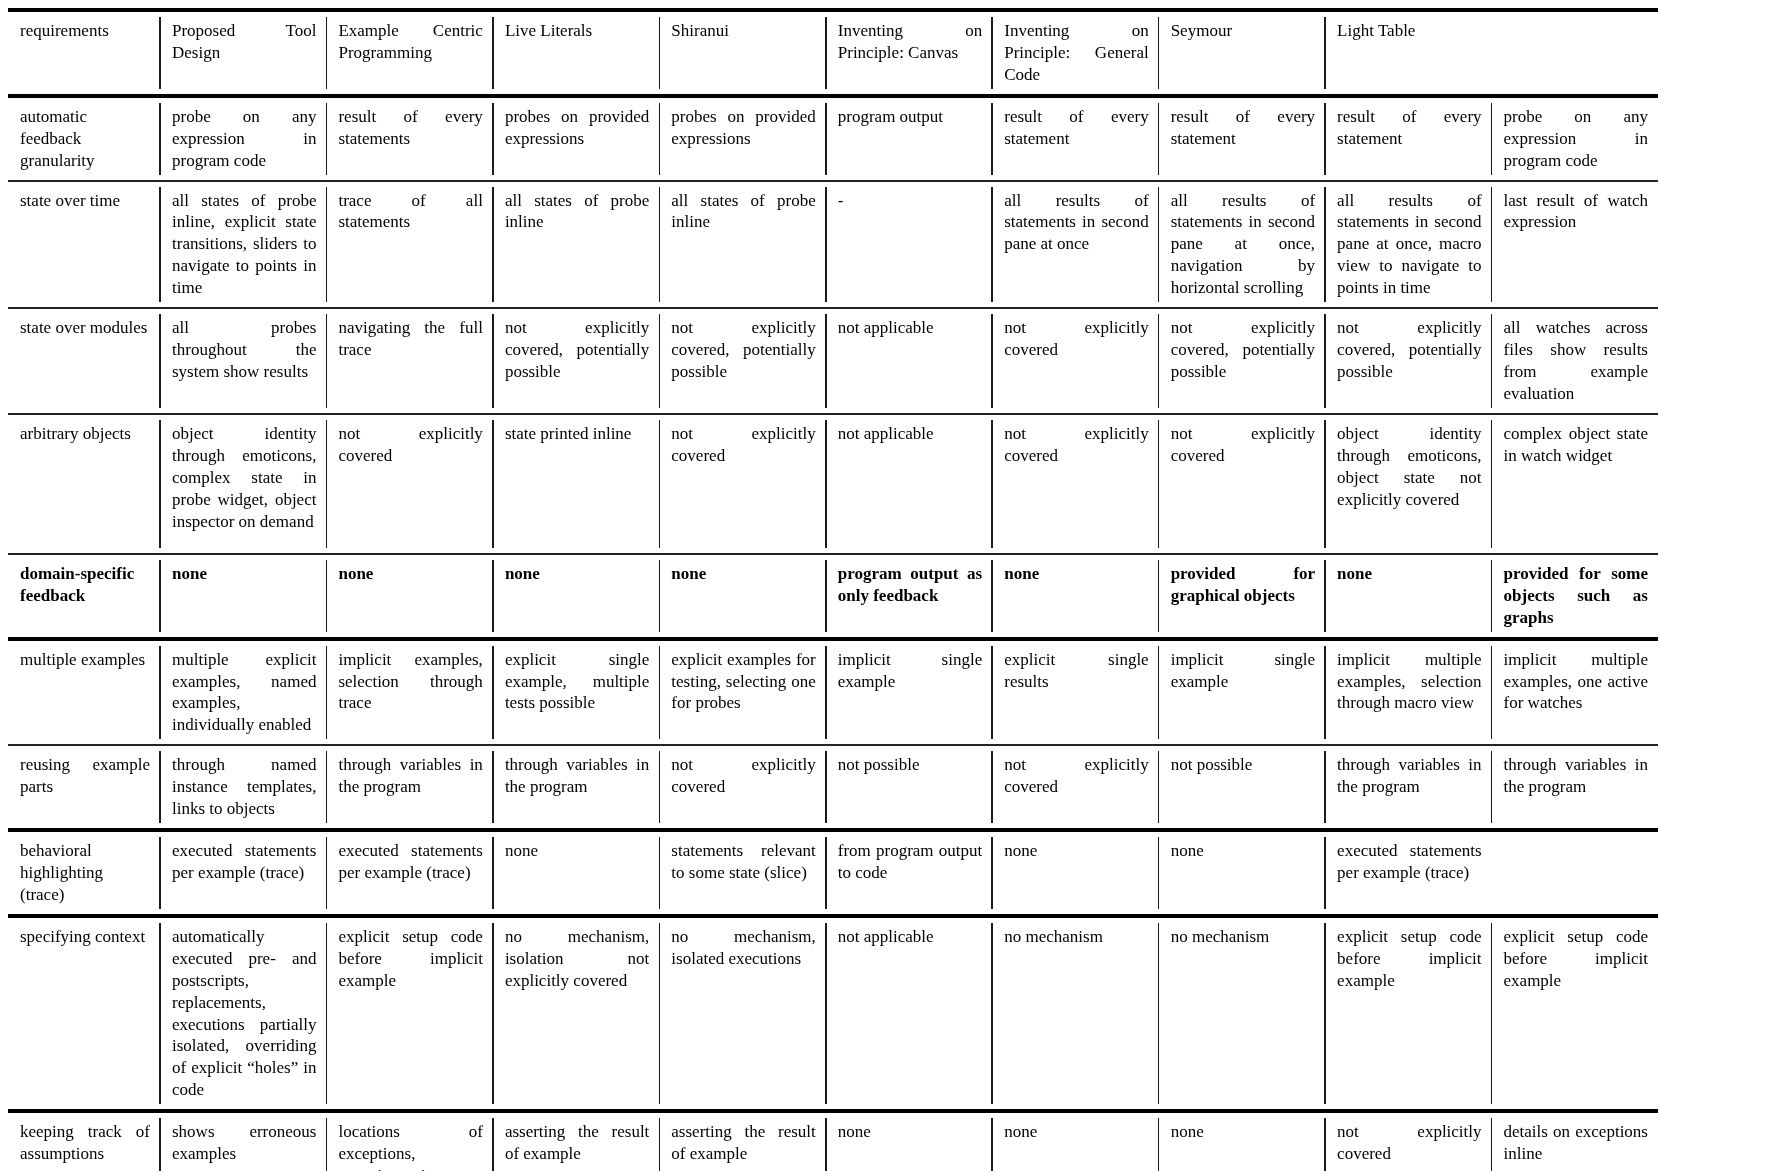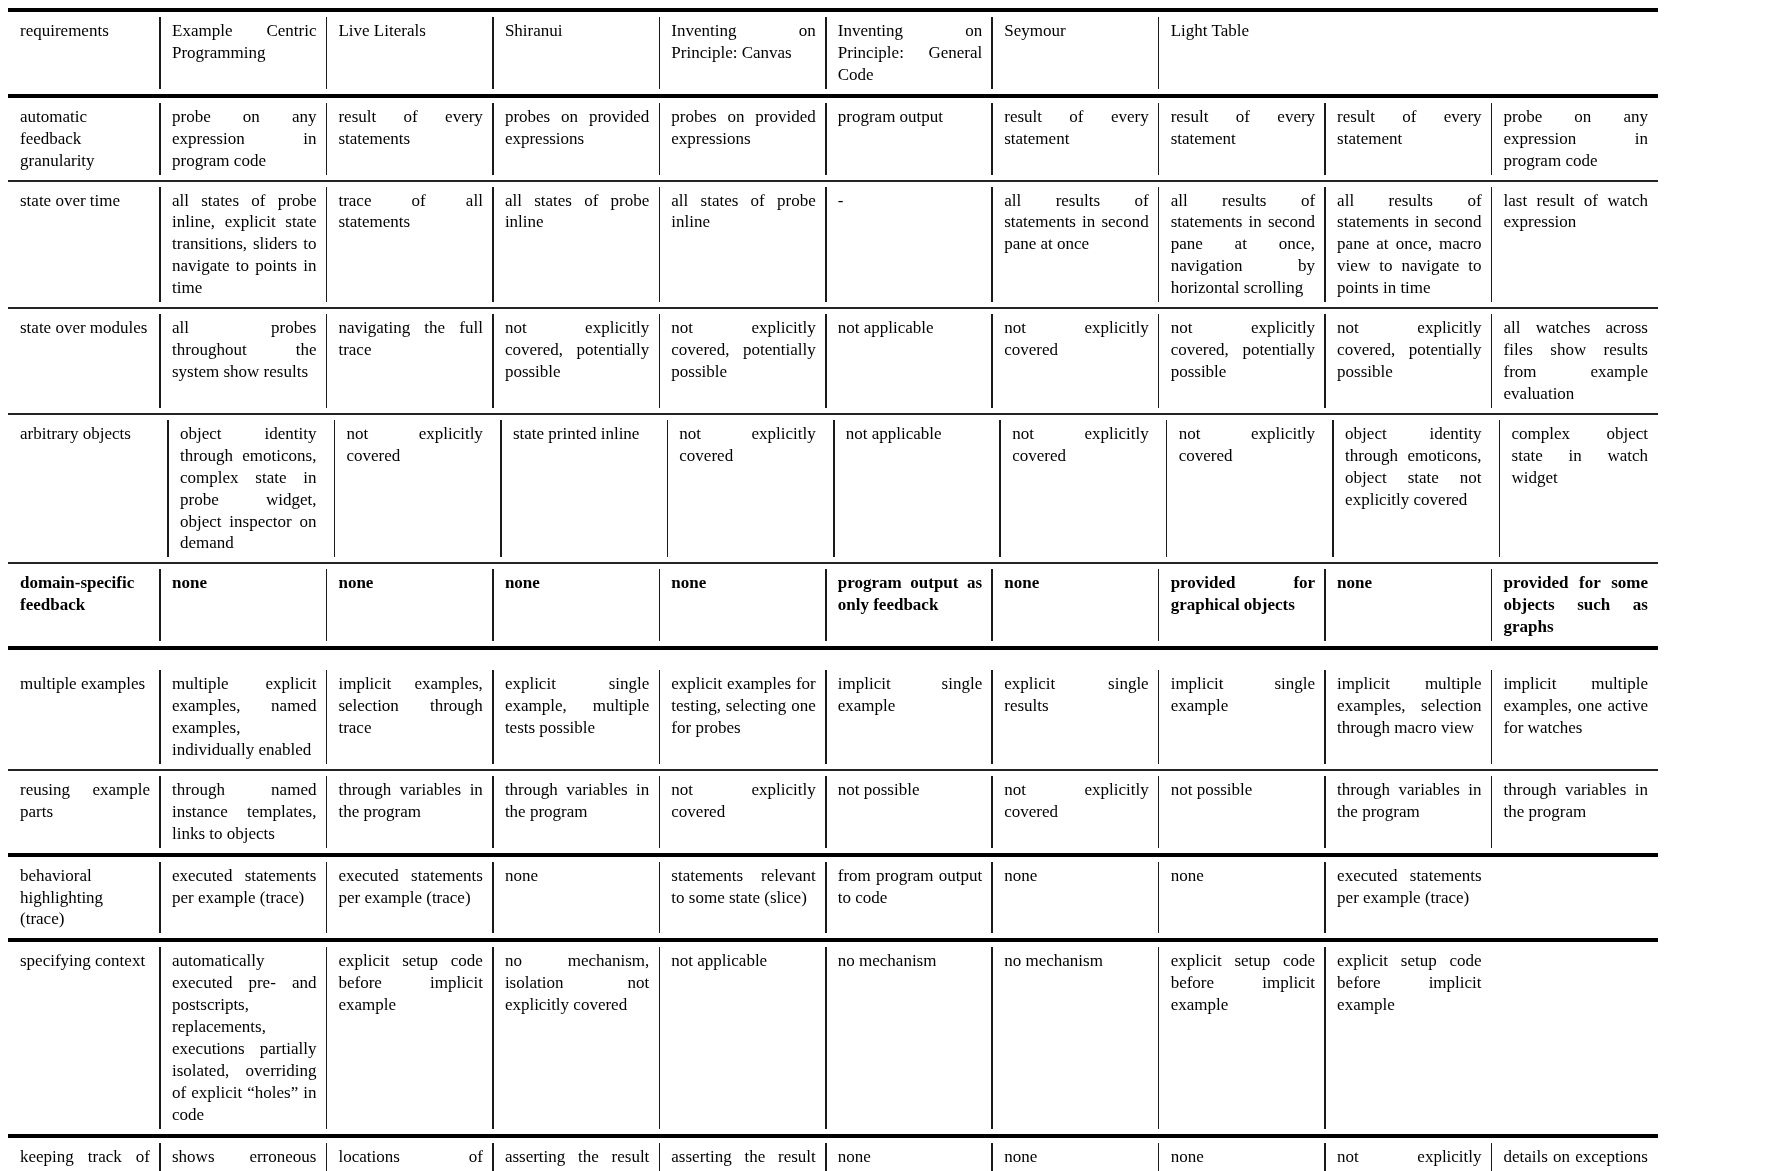--- a/index.html
+++ b/index.html
@@ -52,20 +52,21 @@
   .hr.thick { height: 4px; background: #000000; }
 </style>
 </head>
 <body>
 
 <div class="page">
   <div class="comp-table" id="table-root">
       <div class="hr thick"></div>
       <div class="row header">
         <div class="cell head">requirements</div>
+        <div class="cell head">Proposed Tool Design</div>
         <div class="cell head">Example Centric Programming</div>
         <div class="cell head">Live Literals</div>
         <div class="cell head">Shiranui</div>
         <div class="cell head">Inventing on Principle: Canvas</div>
         <div class="cell head">Inventing on Principle: General Code</div>
         <div class="cell head">Seymour</div>
         <div class="cell head">Light Table</div>
       </div>
       <div class="hr thick"></div>
       <div class="row body" style="min-height: 80px;">
@@ -100,21 +101,21 @@
         <div class="cell">navigating the full trace</div>
         <div class="cell">not explicitly covered, potentially possible</div>
         <div class="cell">not explicitly covered, potentially possible</div>
         <div class="cell">not applicable</div>
         <div class="cell">not explicitly covered</div>
         <div class="cell">not explicitly covered, potentially possible</div>
         <div class="cell">not explicitly covered, potentially possible</div>
         <div class="cell">all watches across files show results from example evaluation</div>
       </div>
       <div class="hr thin"></div>
-      <div class="row body" style="min-height: 138px; gap: 8px;">
+      <div class="row body" style="min-height: 138px;">
         <div class="cell req">arbitrary objects</div>
         <div class="cell">object identity through emoticons, complex state in probe widget, object inspector on demand</div>
         <div class="cell">not explicitly covered</div>
         <div class="cell">state printed inline</div>
         <div class="cell">not explicitly covered</div>
         <div class="cell">not applicable</div>
         <div class="cell">not explicitly covered</div>
         <div class="cell">not explicitly covered</div>
         <div class="cell">object identity through emoticons, object state not explicitly covered</div>
         <div class="cell">complex object state in watch widget</div>
@@ -126,21 +127,21 @@
         <div class="cell">none</div>
         <div class="cell">none</div>
         <div class="cell">none</div>
         <div class="cell">program output as only feedback</div>
         <div class="cell">none</div>
         <div class="cell">provided for graphical objects</div>
         <div class="cell">none</div>
         <div class="cell">provided for some objects such as graphs</div>
       </div>
       <div class="hr thick"></div>
-      <div class="row body" style="min-height: 95px; margin-top: 15px;">
+      <div class="row body" style="min-height: 95px;">
         <div class="cell req">multiple examples</div>
         <div class="cell">multiple explicit examples, named examples, individually enabled</div>
         <div class="cell">implicit examples, selection through trace</div>
         <div class="cell">explicit single example, multiple tests possible</div>
         <div class="cell">explicit examples for testing, selecting one for probes</div>
         <div class="cell">implicit single example</div>
         <div class="cell">explicit single results</div>
         <div class="cell">implicit single example</div>
         <div class="cell">implicit multiple examples, selection through macro view</div>
         <div class="cell">implicit multiple examples, one active for watches</div>
@@ -169,20 +170,21 @@
         <div class="cell">none</div>
         <div class="cell">none</div>
         <div class="cell">executed statements per example (trace)</div>
       </div>
       <div class="hr thick"></div>
       <div class="row body" style="min-height: 183px;">
         <div class="cell req">specifying context</div>
         <div class="cell">automatically executed pre- and postscripts, replacements, executions partially isolated, overriding of explicit “holes” in code</div>
         <div class="cell">explicit setup code before implicit example</div>
         <div class="cell">no mechanism, isolation not explicitly covered</div>
+        <div class="cell">no mechanism, isolated executions</div>
         <div class="cell">not applicable</div>
         <div class="cell">no mechanism</div>
         <div class="cell">no mechanism</div>
         <div class="cell">explicit setup code before implicit example</div>
         <div class="cell">explicit setup code before implicit example</div>
       </div>
       <div class="hr thick"></div>
       <div class="row body" style="min-height: 75px;">
         <div class="cell req">keeping track of assumptions</div>
         <div class="cell">shows erroneous examples</div>

